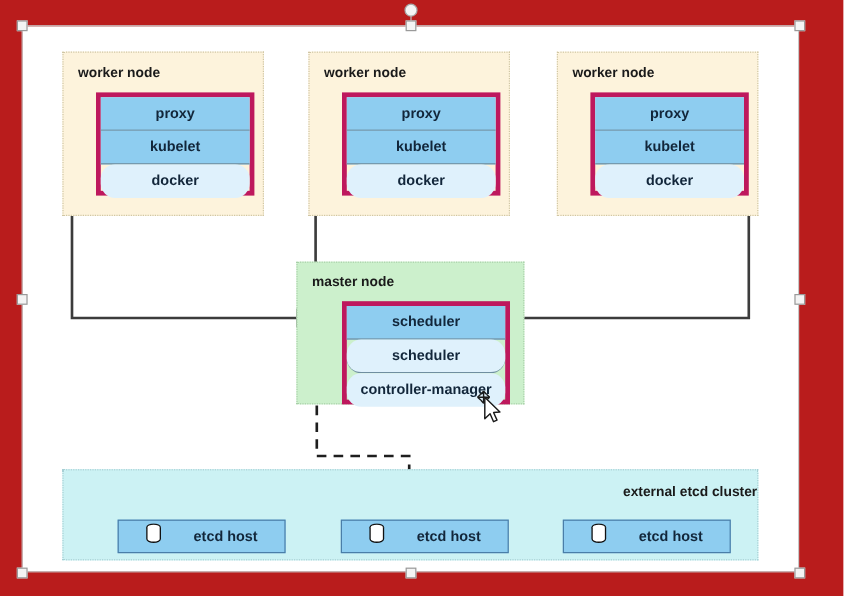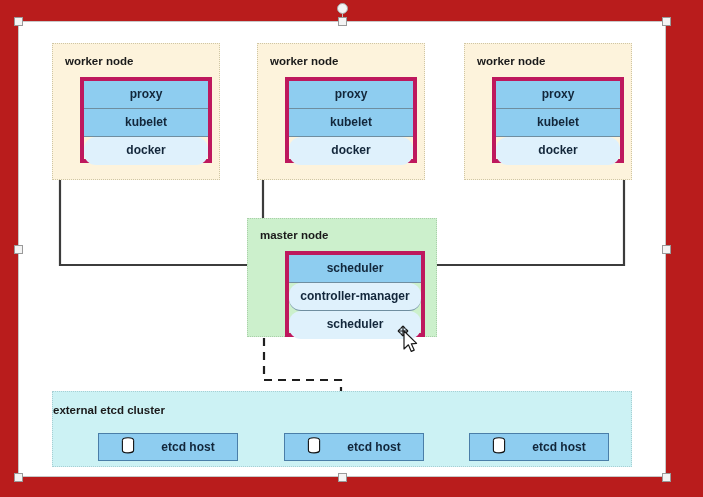--- a/index.html
+++ b/index.html
@@ -201,27 +201,27 @@
         <div class="comp dark">proxy</div>
         <div class="comp dark">kubelet</div>
         <div class="comp light">docker</div>
       </div>
     </div>
 
     <div class="group-box master-node" style="left:228px; top:196px; width:190px; height:119px;">
       <div class="group-title" style="left:12px; top:10px;">master node</div>
       <div class="stack" style="left:37px; top:32px; width:140px; height:86px;">
         <div class="comp dark">scheduler</div>
+        <div class="comp light">scheduler</div>
         <div class="comp light">controller-manager</div>
-        <div class="comp light">scheduler</div>
       </div>
     </div>
 
     <div class="group-box etcd-cluster" style="left:33px; top:369px; width:580px; height:76px;">
-      <div class="group-title" style="left:0; right:0; top:12px; text-align:left; font-weight:bold;">external etcd cluster</div>
+      <div class="group-title" style="left:0; right:0; top:12px; text-align:right; font-weight:bold;">external etcd cluster</div>
 
       <div class="etcd-host" style="left:45px; top:41px; width:140px;">
         <span class="db-icon">
           <svg width="14" height="17" viewBox="0 0 14 17">
             <ellipse cx="7" cy="3.4" rx="5.6" ry="2.7" fill="#ffffff" stroke="#111111" stroke-width="1.1"></ellipse>
             <path d="M 1.4,3.4 L 1.4,13.2 A 5.6,2.7 0 0 0 12.6,13.2 L 12.6,3.4" fill="#ffffff" stroke="#111111" stroke-width="1.1"></path>
           </svg>
         </span>
         <span class="label">etcd host</span>
       </div>

